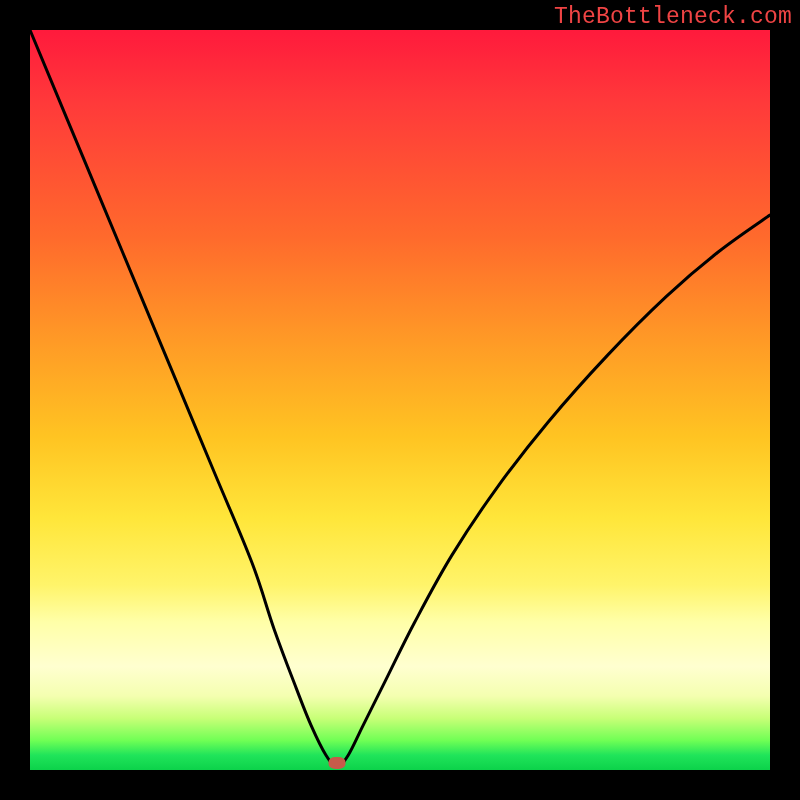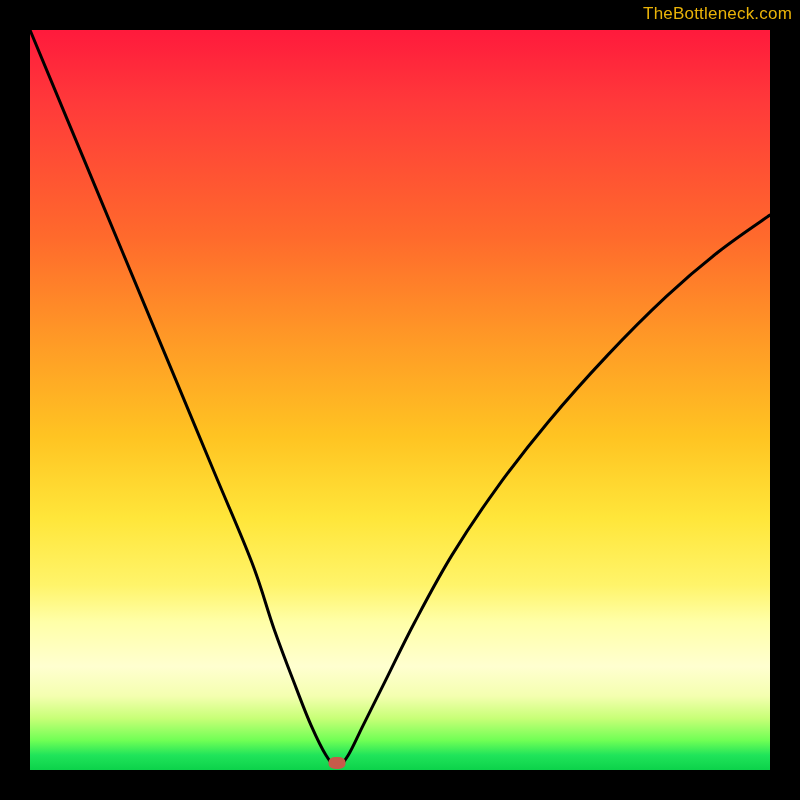--- a/index.html
+++ b/index.html
@@ -39,24 +39,24 @@
       #c8ff77 93%,
       #70ff55 96%,
       #20e45a 98%,
       #0cd24a 100%
     );
   }
   .watermark {
     position: absolute;
     top: 4px;
     right: 8px;
-    color: #eab308;
-    font-size: 17px;
+    color: #ef4444;
+    font-size: 23px;
     letter-spacing: 0.2px;
-    font-family: Liberation Sans, sans-serif;
+    font-family: Liberation Mono, monospace;
     user-select: none;
   }
   svg.curve {
     position: absolute;
     left: 0;
     top: 0;
     width: 740px;
     height: 740px;
     overflow: visible;
   }

